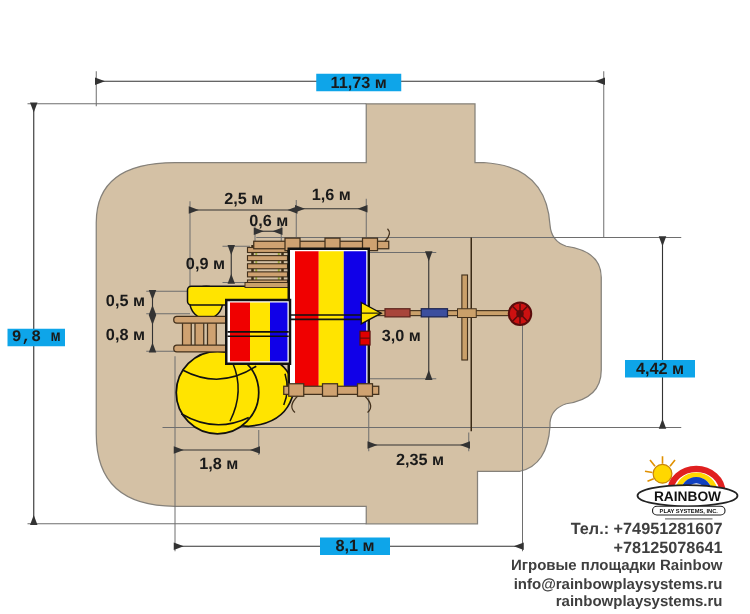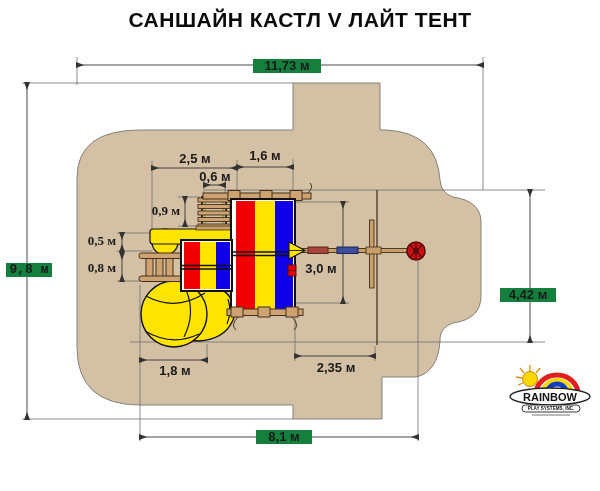--- a/index.html
+++ b/index.html
@@ -2,33 +2,32 @@
 <html><head>
 <meta charset="utf-8">
 <style>
   html,body{margin:0;padding:0;background:#ffffff;}
   .page{position:relative;width:600px;height:491px;background:#fff;overflow:hidden;
         font-family:"Liberation Sans",sans-serif;}
   .title{position:absolute;top:8px;left:0;width:600px;text-align:center;
          font-size:21px;font-weight:800;letter-spacing:.5px;color:#0a0a0a;}
   .dim{position:absolute;font-size:13px;font-weight:700;color:#1a1a1a;text-align:center;
        line-height:14px;white-space:nowrap;}
-  .dim.right{text-align:right;font-family:Liberation Serif, serif;}
-  .dim.wbg{background:#15803d;padding:0 2px;}
+  .dim.right{text-align:right;}
+  .dim.wbg{background:#0ea5e9;padding:0 2px;}
   svg{position:absolute;top:0;left:0;}
   .contact{position:absolute;right:22px;top:416px;text-align:right;color:#3f3f3f;
            font-weight:700;line-height:14.5px;font-size:12px;}
   .contact .big{font-size:13px;}
 </style>
 </head>
 <body>
 
 <div class="page">
 
-  <div class="title">САНШАЙН КАСТЛ V ЛАЙТ ТЕНТ</div>
 
   <svg width="600" height="491" viewBox="0 0 600 491">
     <defs>
       <marker id="arr" markerUnits="userSpaceOnUse" markerWidth="9" markerHeight="9" refX="7.5" refY="4.5" orient="auto-start-reverse">
         <path d="M0.5,4.5 L8.5,1.5 L8.5,7.5 Z" fill="#333"></path>
       </marker>
     </defs>
 
     <path d="M 77,178 Q 77,130 140,130 L 293,130 L 293,83 L 380,83 L 380,130 L 387,130
          Q 437,133 440,180 Q 441,193 453,197 Q 481,201 481,222 L 481,296
@@ -199,14 +198,21 @@
   <div class="dim" style="left:190px;top:170px;width:50px;">0,6 м</div>
   <div class="dim right" style="left:142px;top:204px;width:38px;">0,9 м</div>
   <div class="dim right" style="left:78px;top:234px;width:38px;">0,5 м</div>
   <div class="dim right" style="left:78px;top:261px;width:38px;">0,8 м</div>
   <div class="dim" style="left:300px;top:262px;width:42px;">3,0 м</div>
   <div class="dim wbg" style="left:500px;top:276px;width:52px;margin-top:12px;">4,42 м</div>
   <div class="dim" style="left:150px;top:364px;width:50px;">1,8 м</div>
   <div class="dim" style="left:309px;top:361px;width:54px;">2,35 м</div>
   <div class="dim wbg" style="left:256px;top:430px;width:52px;">8,1 м</div>
 
+  <div class="contact">
+    <div class="big">Тел.: +74951281607</div>
+    <div class="big">+78125078641</div>
+    <div>Игровые площадки Rainbow</div>
+    <div>info@rainbowplaysystems.ru</div>
+    <div>rainbowplaysystems.ru</div>
+  </div>
 
 </div>
 
 </body></html>

